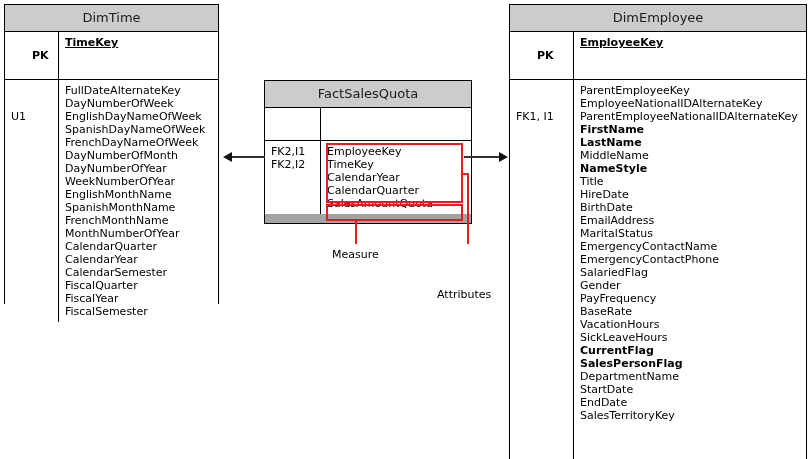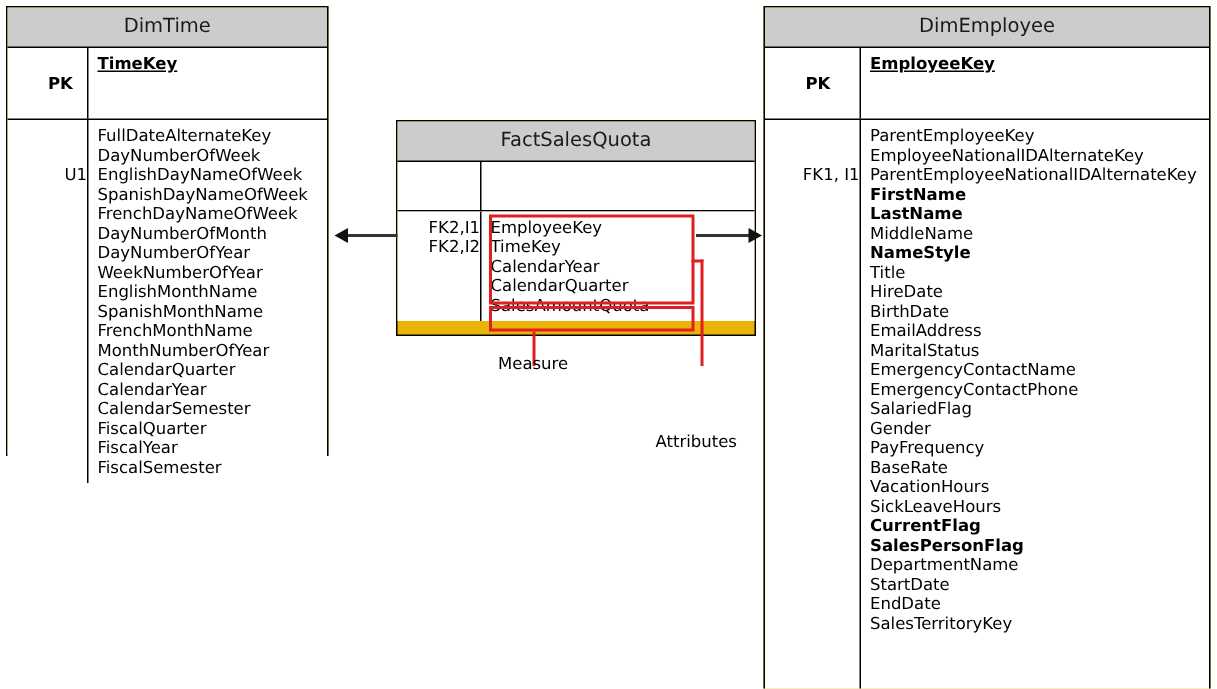--- a/index.html
+++ b/index.html
@@ -14,21 +14,21 @@
     overflow: hidden;
     font-family: "DejaVu Sans", "Liberation Sans", sans-serif;
     color: #000000;
   }
 
   
   .entity {
     position: absolute;
     box-sizing: border-box;
     border: 1px solid #000000;
-    background: #eab308;
+    background: #a3a3a3;
   }
   .entity-title {
     box-sizing: border-box;
     background: #cccccc;
     border-bottom: 1px solid #000000;
     text-align: center;
     font-size: 13px;
     line-height: 14px;
     color: #1a1a1a;
     padding: 6px 0 6px 0;
@@ -69,30 +69,30 @@
     font-weight: bold;
     text-decoration: underline;
     font-size: 11px;
     line-height: 13px;
   }
   .field {
     white-space: pre;
     display: block;
   }
   .field.bold { font-weight: bold; }
-  .keyline { display: block; white-space: pre; text-align: right; }
+  .keyline { display: block; white-space: pre; }
 
   
   #dim-time {
     left: 4px; top: 4px; width: 215px; height: 300px;
   }
   #dim-time .col-key { width: 54px; }
 
   #fact-sales-quota {
-    left: 264px; top: 80px; width: 240px; height: 144px;
+    left: 264px; top: 80px; width: 208px; height: 144px;
   }
   #fact-sales-quota .col-key { width: 56px; }
   #fact-sales-quota .entity-pkrow { height: 33px; }
 
   #dim-employee {
     left: 509px; top: 4px; width: 298px; height: 470px;
   }
   #dim-employee .col-key { width: 64px; }
 
   
@@ -251,14 +251,14 @@
 <div class="arrow-right" style="left:499px; top:152px;"></div>
 
 <div class="redbox" style="left:326px; top:143px; width:137px; height:60px;"></div>
 <div class="redbox" style="left:326px; top:204px; width:137px; height:17px;"></div>
 
 <div class="redline redline-h" style="left:461px; top:173px; width:8px;"></div>
 <div class="redline redline-v" style="left:467px; top:173px; height:71px;"></div>
 
 <div class="redline redline-v" style="left:355px; top:221px; height:23px;"></div>
 
-<div class="callout-label" style="left:332px; top:236px;">Measure</div>
+<div class="callout-label" style="left:332px; top:248px;">Measure</div>
 <div class="callout-label" style="left:437px; top:248px;margin-top:40px;">Attributes</div>
 
 </body></html>

